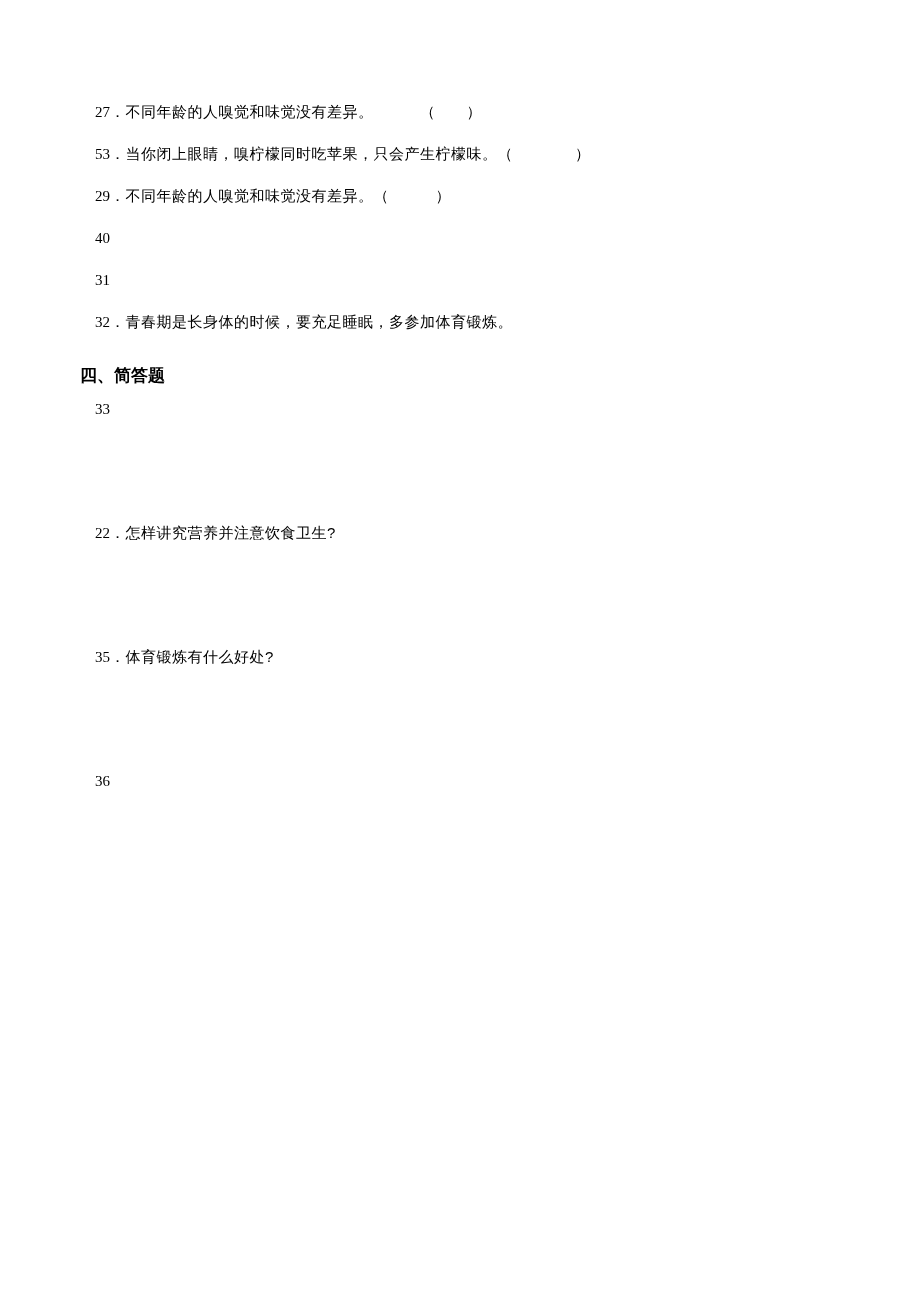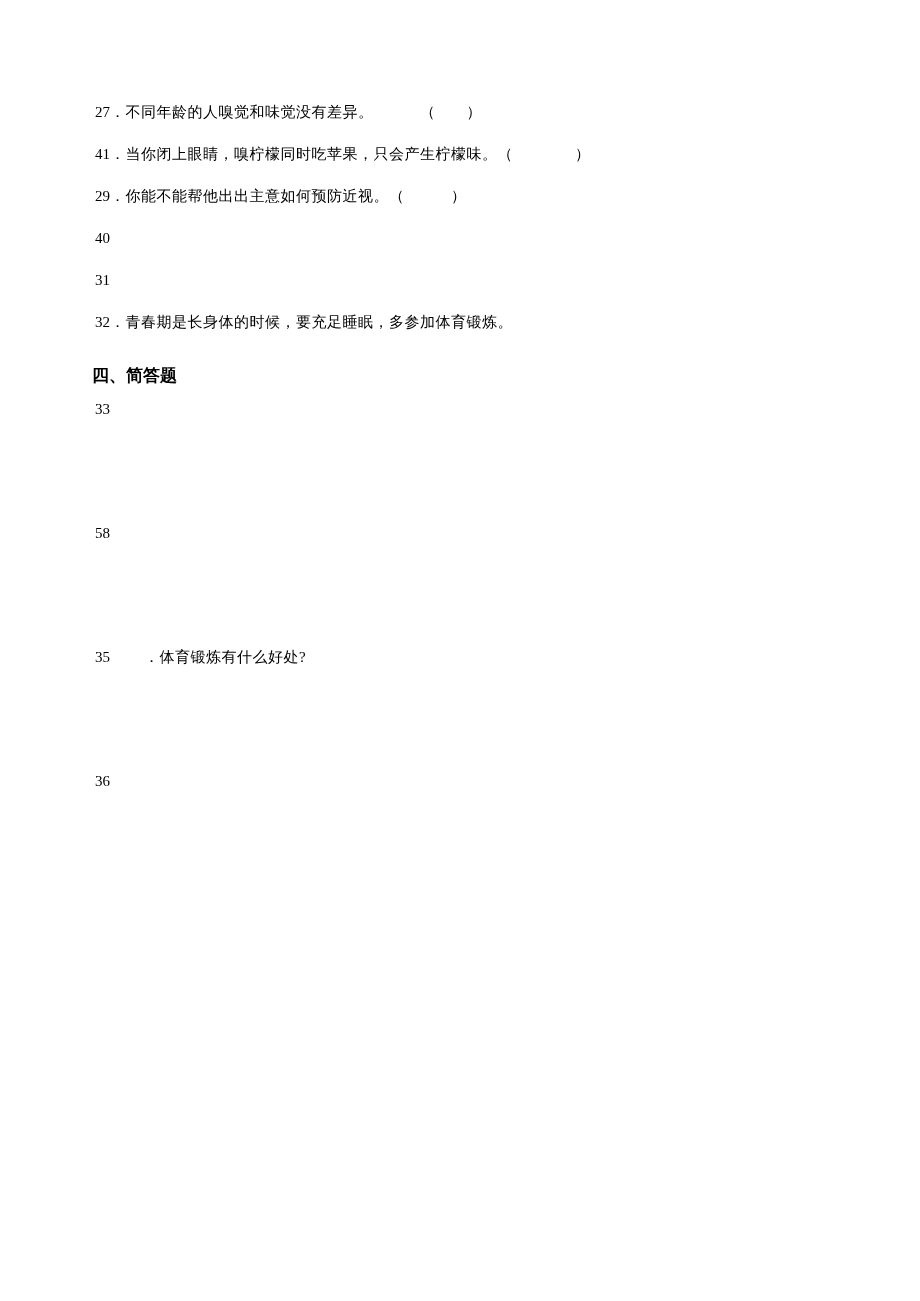--- a/index.html
+++ b/index.html
@@ -23,56 +23,55 @@
     margin-bottom: 18px;
   }
   .qnum {
     width: 30px;
     text-align: right;
     font-family: "Times New Roman", serif;
     font-size: 15px;
     flex-shrink: 0;
   }
   .qtext {
-    font-family: Liberation Serif, serif;
+    font-family: Liberation Sans, sans-serif;
     letter-spacing: 0.5px;
   }
   .section-title {
     font-weight: bold;
     font-size: 17px;
     margin-top: 28px;
     margin-bottom: 8px;
     font-family: "Microsoft YaHei", "SimHei", sans-serif;
-    margin-left: 12px;
   }
   .tall-gap {
     height: 100px;
   }
   .paren {
     font-family: "SimSun", serif;
   }
 </style>
 </head>
 <body>
 
 <div class="page">
 
   <div class="question-row">
     <span class="qnum">27</span>
     <span class="qtext paren">．不同年龄的人嗅觉和味觉没有差异。　　　（　　）</span>
   </div>
 
   <div class="question-row">
-    <span class="qnum">41</span>
+    <span class="qnum">53</span>
     <span class="qtext paren">．当你闭上眼睛，嗅柠檬同时吃苹果，只会产生柠檬味。（　　　　）</span>
   </div>
 
   <div class="question-row">
     <span class="qnum">29</span>
-    <span class="qtext paren">．你能不能帮他出出主意如何预防近视。（　　　）</span>
+    <span class="qtext paren">．不同年龄的人嗅觉和味觉没有差异。（　　　）</span>
   </div>
 
   <div class="question-row">
     <span class="qnum">40</span>
   </div>
 
   <div class="question-row">
     <span class="qnum">31</span>
   </div>
 
@@ -82,25 +81,26 @@
   </div>
 
   <div class="section-title">四、简答题</div>
 
   <div class="question-row" style="margin-bottom:0;gap:43px;">
     <span class="qnum">33</span>
   </div>
   <div class="tall-gap"></div>
 
   <div class="question-row" style="margin-bottom:0;">
-    <span class="qnum">58</span>
+    <span class="qnum">22</span>
+    <span class="qtext">．怎样讲究营养并注意饮食卫生?</span>
   </div>
   <div class="tall-gap"></div>
 
-  <div class="question-row" style="margin-bottom:0;gap:34px;">
+  <div class="question-row" style="margin-bottom:0;">
     <span class="qnum">35</span>
     <span class="qtext">．体育锻炼有什么好处?</span>
   </div>
   <div class="tall-gap"></div>
 
   <div class="question-row">
     <span class="qnum">36</span>
   </div>
 
 </div>

